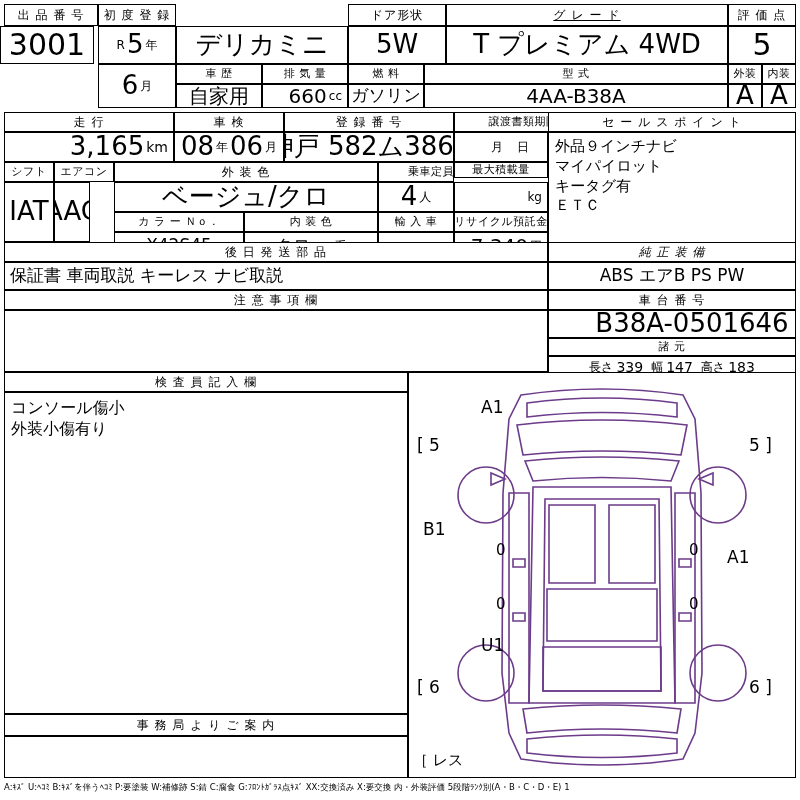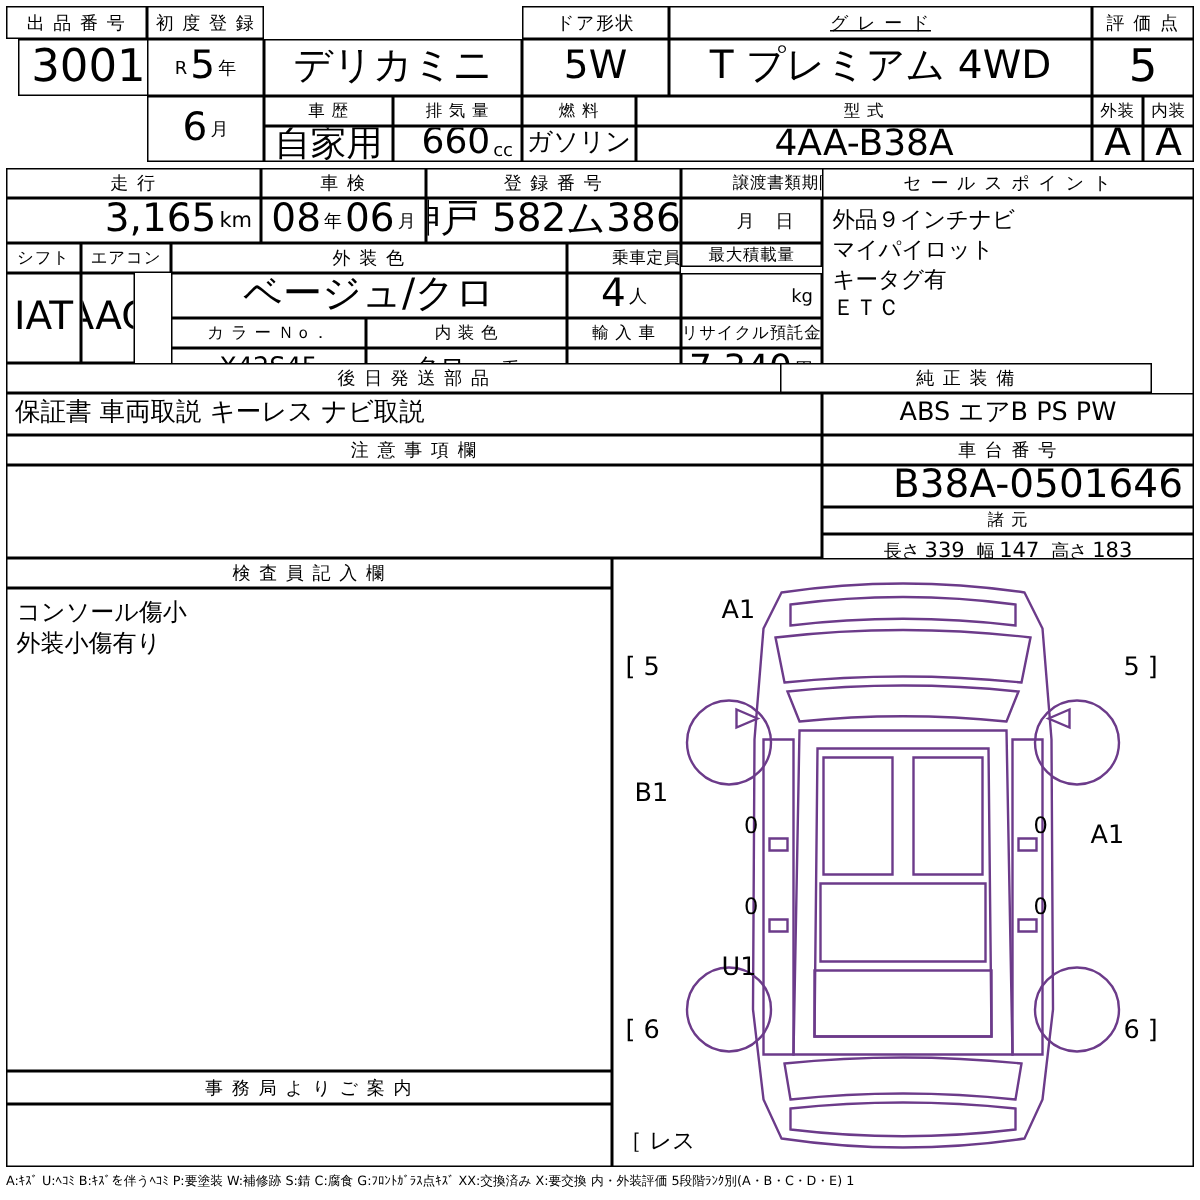--- a/index.html
+++ b/index.html
@@ -22,21 +22,21 @@
     display:flex;
     align-items:center;
     justify-content:center;
     background:#fff;
     line-height:1.05;
     white-space:nowrap;
     overflow:hidden;
   }
   .lbl { font-size:12px; letter-spacing:1px; }
   .lbl-sm { font-size:11px; letter-spacing:0.5px; }
-  .val { font-size:24px; }
+  .val { font-size:20px; }
   .val-lg { font-size:26px; }
   .val-xl { font-size:30px; }
   .val-md { font-size:17px; }
   .val-sm { font-size:14px; }
   .left { justify-content:flex-start; padding-left:5px; }
   .right { justify-content:flex-end; padding-right:5px; }
   .unit { font-size:12px; margin-left:2px; }
   .sub { font-size:12px; }
   .multiline {
     display:block;
@@ -63,21 +63,21 @@
     background:transparent;
   }
   .dmark-sm { font-size:15px; }
 </style>
 </head>
 <body>
 
 <div class="sheet">
 
   <div class="cell lbl" style="left:4px;  top:4px;   width:94px;  height:22px;">出 品 番 号</div>
-  <div class="cell val-xl" style="left:12px; top:26px; width:94px; height:38px;">3001</div>
+  <div class="cell val-xl" style="left:0; top:26px; width:94px; height:38px;">3001</div>
 
   <div class="cell lbl" style="left:98px; top:4px;  width:78px; height:22px;">初 度 登 録</div>
   <div class="cell" style="left:98px; top:26px; width:78px; height:38px;">
     <span class="sub" style="margin-right:2px;">R</span>
     <span class="val-lg">5</span>
     <span class="unit">年</span>
   </div>
 
   <div class="cell val-lg" style="left:176px; top:26px; width:172px; height:38px;">デリカミニ</div>
 
@@ -92,21 +92,21 @@
 
   <div class="cell" style="left:98px; top:64px; width:78px; height:44px;">
     <span class="val-lg">6</span>
     <span class="unit">月</span>
   </div>
 
   <div class="cell lbl-sm" style="left:176px; top:64px; width:86px; height:20px;">車 歴</div>
   <div class="cell val" style="left:176px; top:84px; width:86px; height:24px;">自家用</div>
 
   <div class="cell lbl-sm" style="left:262px; top:64px; width:86px; height:20px;">排 気 量</div>
-  <div class="cell right" style="left:262px; top:84px; width:86px; height:24px;align-items:flex-end;">
+  <div class="cell right" style="left:262px; top:84px; width:86px; height:24px;">
     <span class="val">660</span>
     <span class="unit">cc</span>
   </div>
 
   <div class="cell lbl-sm" style="left:348px; top:64px; width:76px; height:20px;">燃 料</div>
   <div class="cell val-md" style="left:348px; top:84px; width:76px; height:24px;">ガソリン</div>
 
   <div class="cell lbl-sm" style="left:424px; top:64px; width:304px; height:20px;">型 式</div>
   <div class="cell val" style="left:424px; top:84px; width:304px; height:24px;">4AA-B38A</div>
 
@@ -178,21 +178,21 @@
   </div>
   <div class="cell val-md" style="left:378px; top:232px; width:76px; height:28px;"></div>
   <div class="cell right" style="left:454px; top:232px; width:94px; height:28px;">
     <span class="val">7,340</span>
     <span class="unit">円</span>
   </div>
 
   <div class="cell lbl" style="left:4px; top:242px; width:544px; height:20px;">後 日 発 送 部 品</div>
   <div class="cell val-md left" style="left:4px; top:262px; width:544px; height:28px;">保証書 車両取説 キーレス ナビ取説</div>
 
-  <div class="cell lbl" style="left:520px; top:242px; width:248px; height:20px;">純 正 装 備</div>
+  <div class="cell lbl" style="left:548px; top:242px; width:248px; height:20px;font-style:italic;">純 正 装 備</div>
   <div class="cell val-md" style="left:548px; top:262px; width:248px; height:28px;">ABS エアB PS PW</div>
 
   <div class="cell lbl" style="left:4px; top:290px; width:544px; height:20px;">注 意 事 項 欄</div>
   <div class="cell left" style="left:4px; top:310px; width:544px; height:62px;"></div>
 
   <div class="cell lbl" style="left:548px; top:290px; width:248px; height:20px;">車 台 番 号</div>
   <div class="cell val-lg" style="left:548px; top:310px; width:248px; height:28px;padding-left:40px;">B38A-0501646</div>
   <div class="cell lbl-sm" style="left:548px; top:338px; width:248px; height:18px;">諸 元</div>
   <div class="cell" style="left:548px; top:356px; width:248px; height:22px;">
     <span class="sub">長さ</span>

